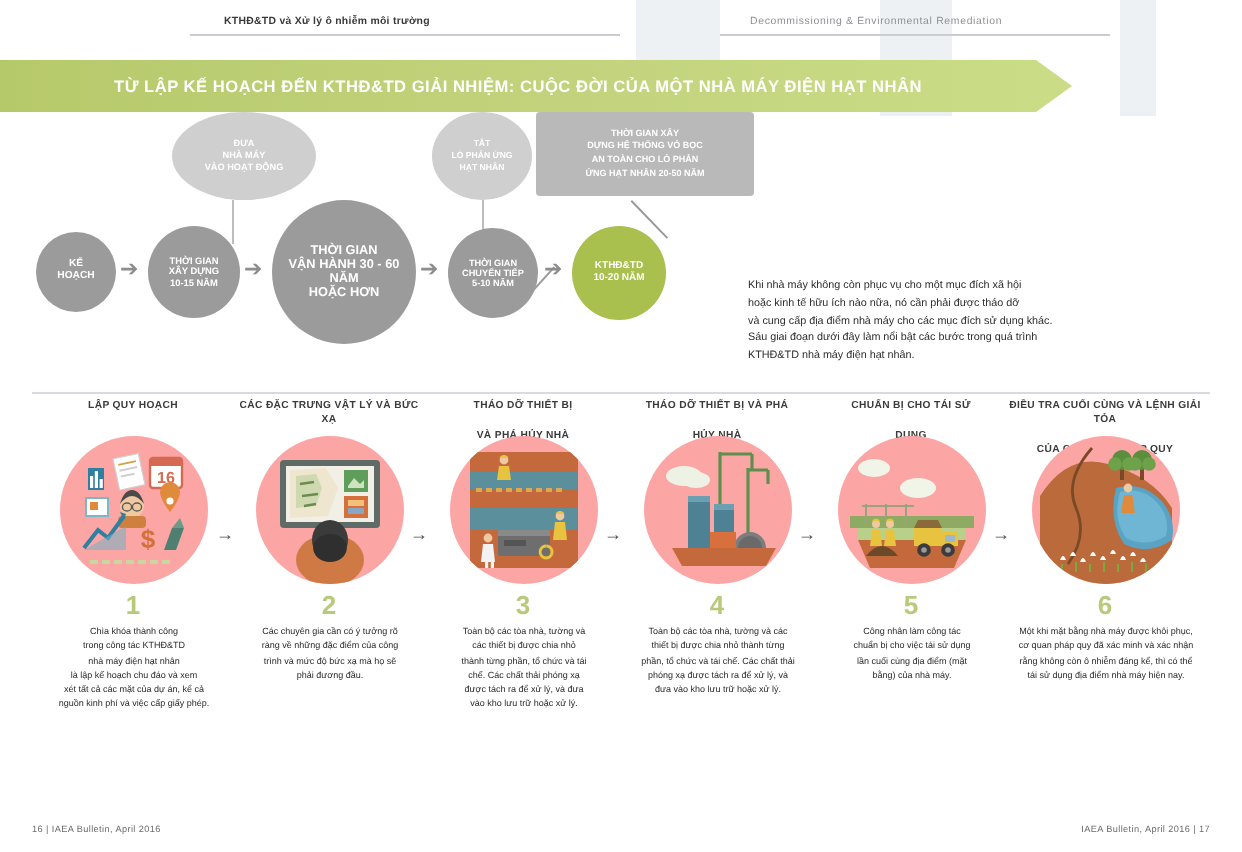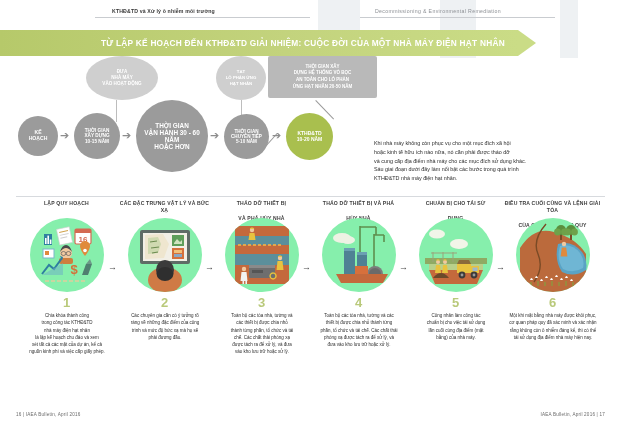--- a/index.html
+++ b/index.html
@@ -27,21 +27,21 @@
   .band.b3{left:560px;width:18px;background:#eef1f3;}
 
   
   .banner{position:absolute;left:0;top:30px;height:26px;width:518px;
     background:linear-gradient(90deg,#b6c96a 0%, #c3d37d 55%, #cadc86 100%);}
   .banner-arrow{position:absolute;left:518px;top:30px;width:0;height:0;
     border-top:13px solid transparent;border-bottom:13px solid transparent;
     border-left:18px solid #cadc86;}
   .banner-text{position:absolute;left:0;top:30px;height:26px;width:518px;
     display:flex;align-items:center;justify-content:center;
-    color:#ffffff;font-weight:bold;font-size:8.3px;letter-spacing:.25px;white-space:nowrap;margin-left:44px;}
+    color:#ffffff;font-weight:bold;font-size:8.3px;letter-spacing:.25px;white-space:nowrap;}
 
   
   .timeline{position:absolute;left:0;top:56px;width:621px;height:135px;}
 
   .node{position:absolute;border-radius:50%;display:flex;align-items:center;justify-content:center;
     text-align:center;color:#ffffff;font-weight:bold;line-height:1.12;}
   .node.grey{background:#9b9b9b;}
   .node.green{background:#a9bf4e;}
   .callout{position:absolute;border-radius:50%;display:flex;align-items:center;justify-content:center;
     text-align:center;color:#ffffff;font-weight:bold;line-height:1.35;background:#cfcfcf;}
@@ -57,21 +57,21 @@
   
   .divider{position:absolute;left:16px;top:196px;width:589px;height:1px;background:#d7dade;}
 
   
   .steps{position:absolute;left:0;top:200px;width:621px;height:190px;}
   .step{position:absolute;top:0;width:97px;text-align:center;}
   .step-title{font-size:5.1px;font-weight:bold;color:#3b3b3b;letter-spacing:.18px;line-height:1.45;
      height:16px;display:flex;align-items:flex-start;justify-content:center;}
   .step-title span{display:block;}
   .circle{width:74px;height:74px;border-radius:50%;margin:2px auto 0;position:relative;overflow:hidden;
-    background:#86efac;}
+    background:#fca5a5;}
   .num{font-size:13px;font-weight:bold;color:#b9c97a;margin-top:4px;line-height:1;}
   .desc{font-size:4.5px;line-height:1.62;color:#2b2b2b;margin-top:3px;padding:0 1px;}
   .desc div{white-space:nowrap;}
   .step-arrow{position:absolute;top:62px;color:#4b4b4b;font-size:9px;}
 
   
   .foot{position:absolute;bottom:9px;font-size:4.6px;color:#6b6b6b;letter-spacing:.2px;}
   .foot.left{left:16px;}
   .foot.right{right:16px;}
 </style>

